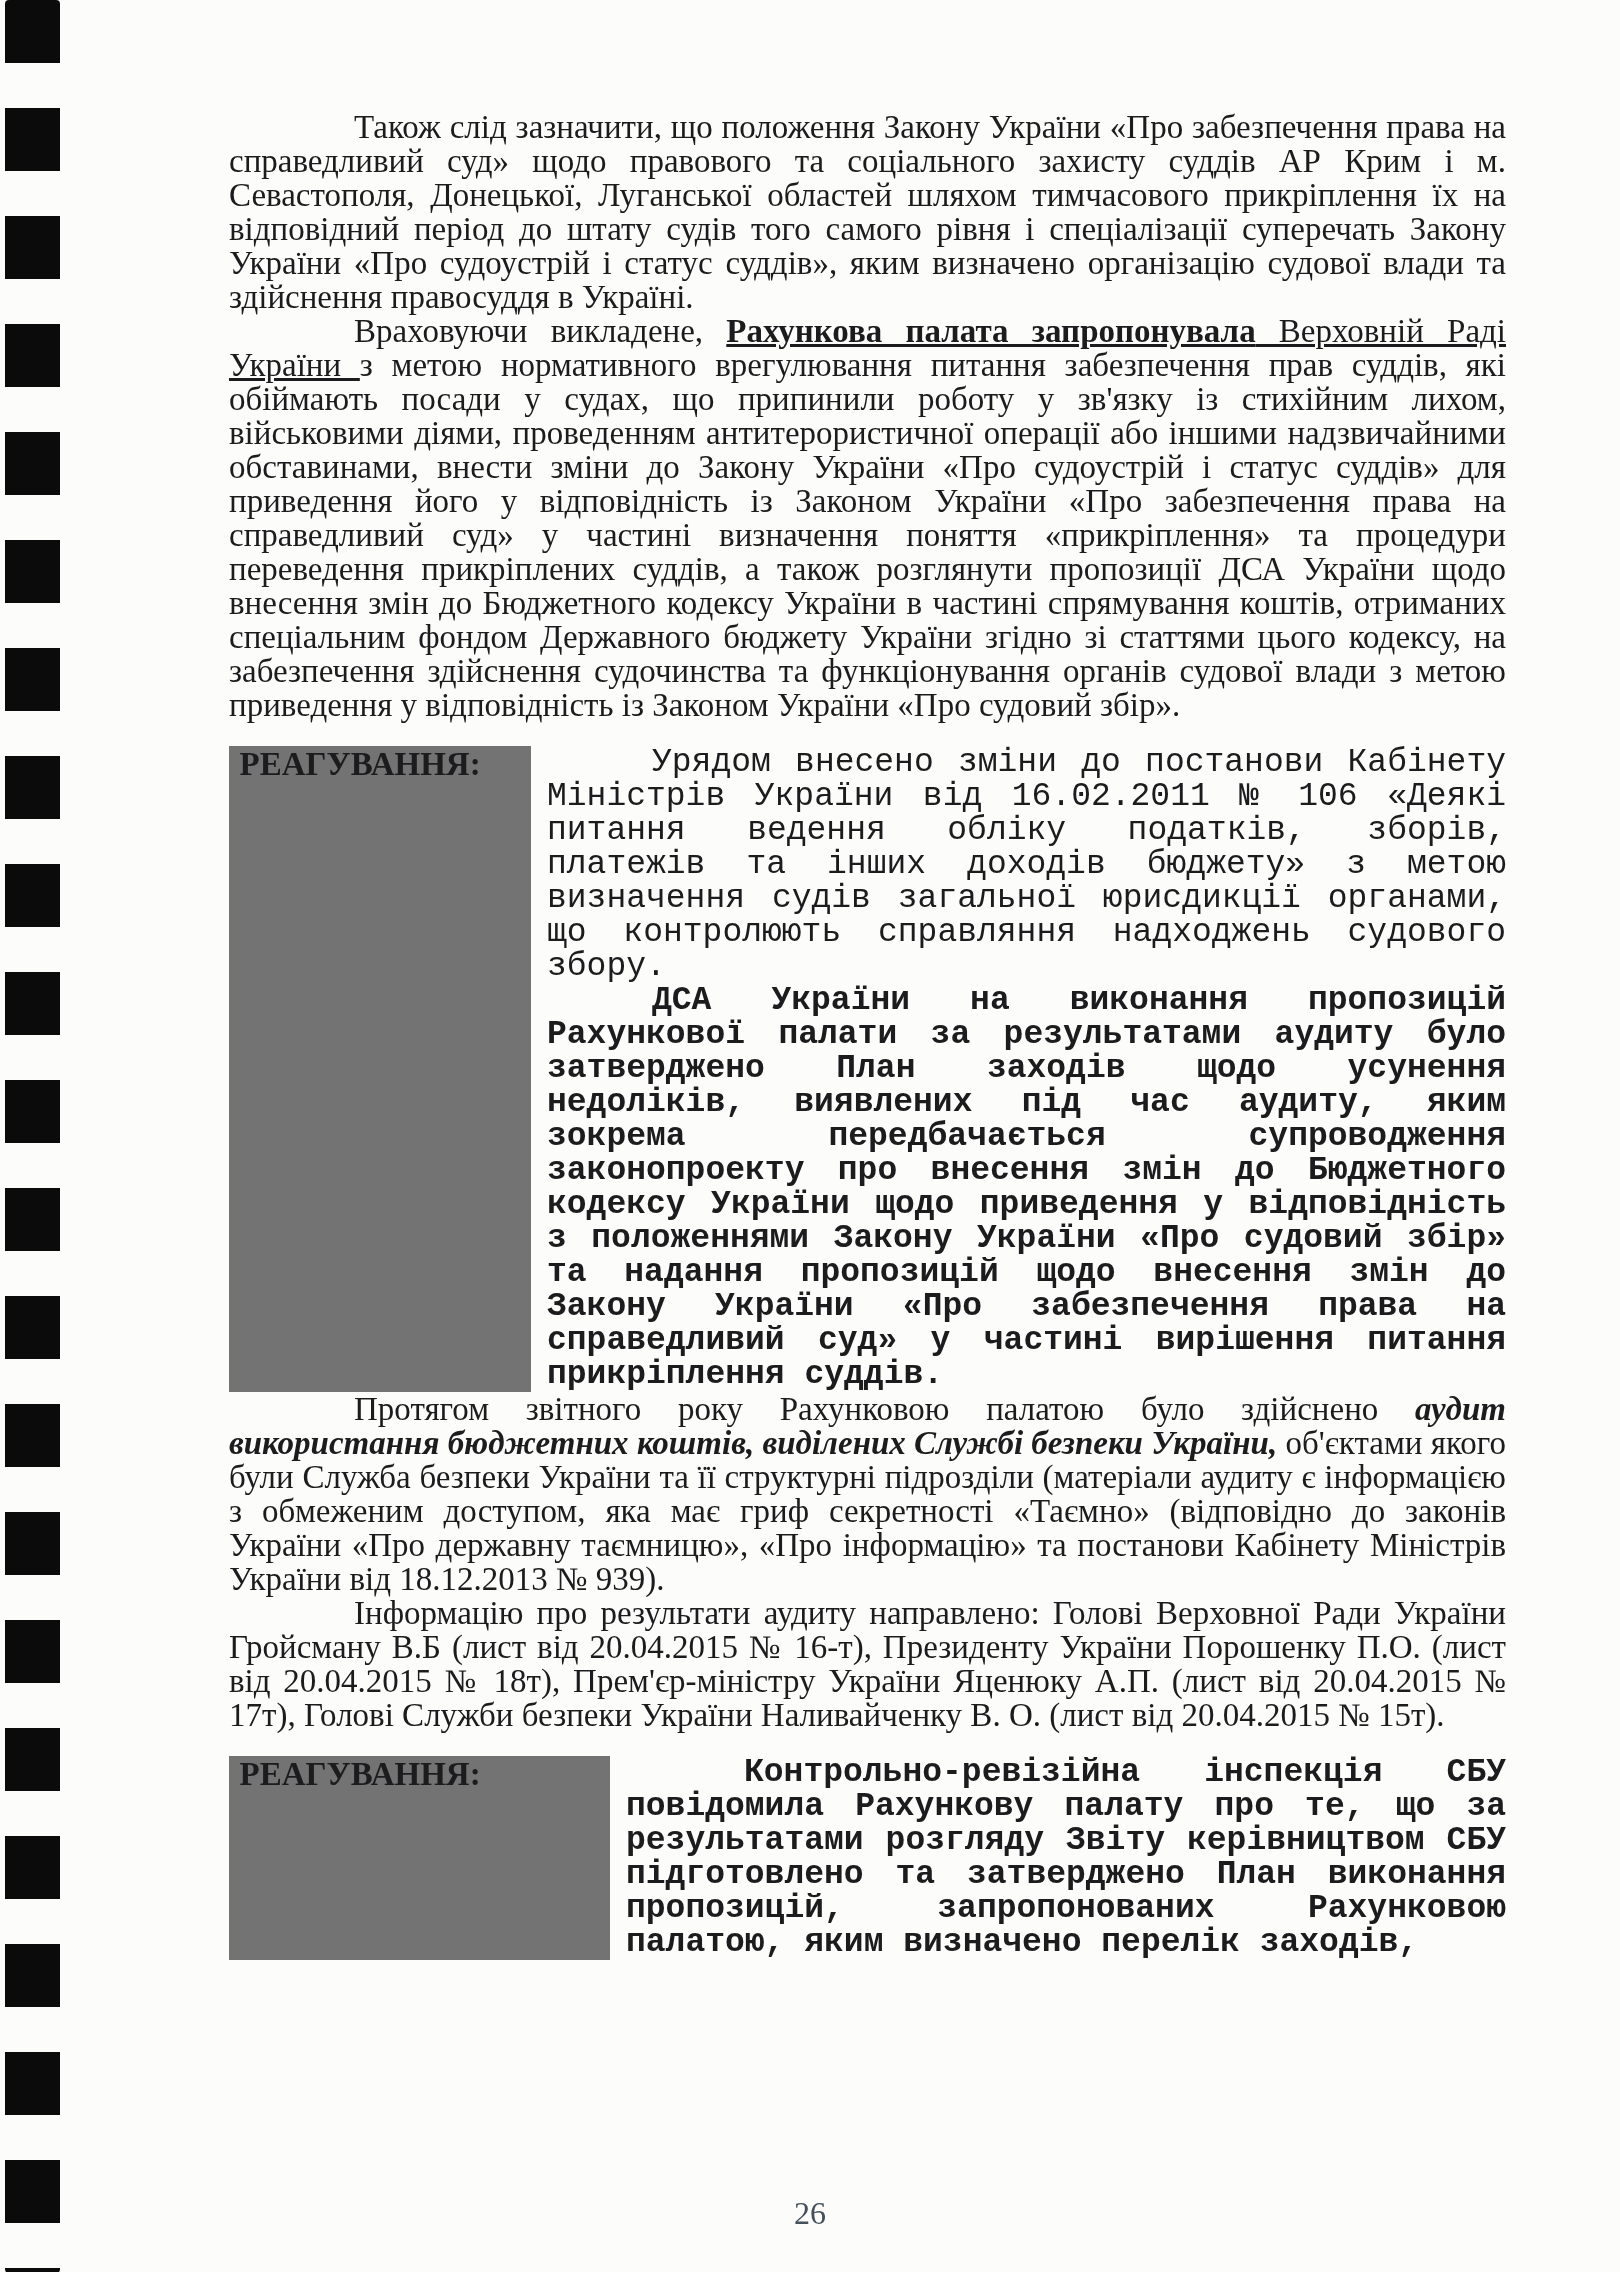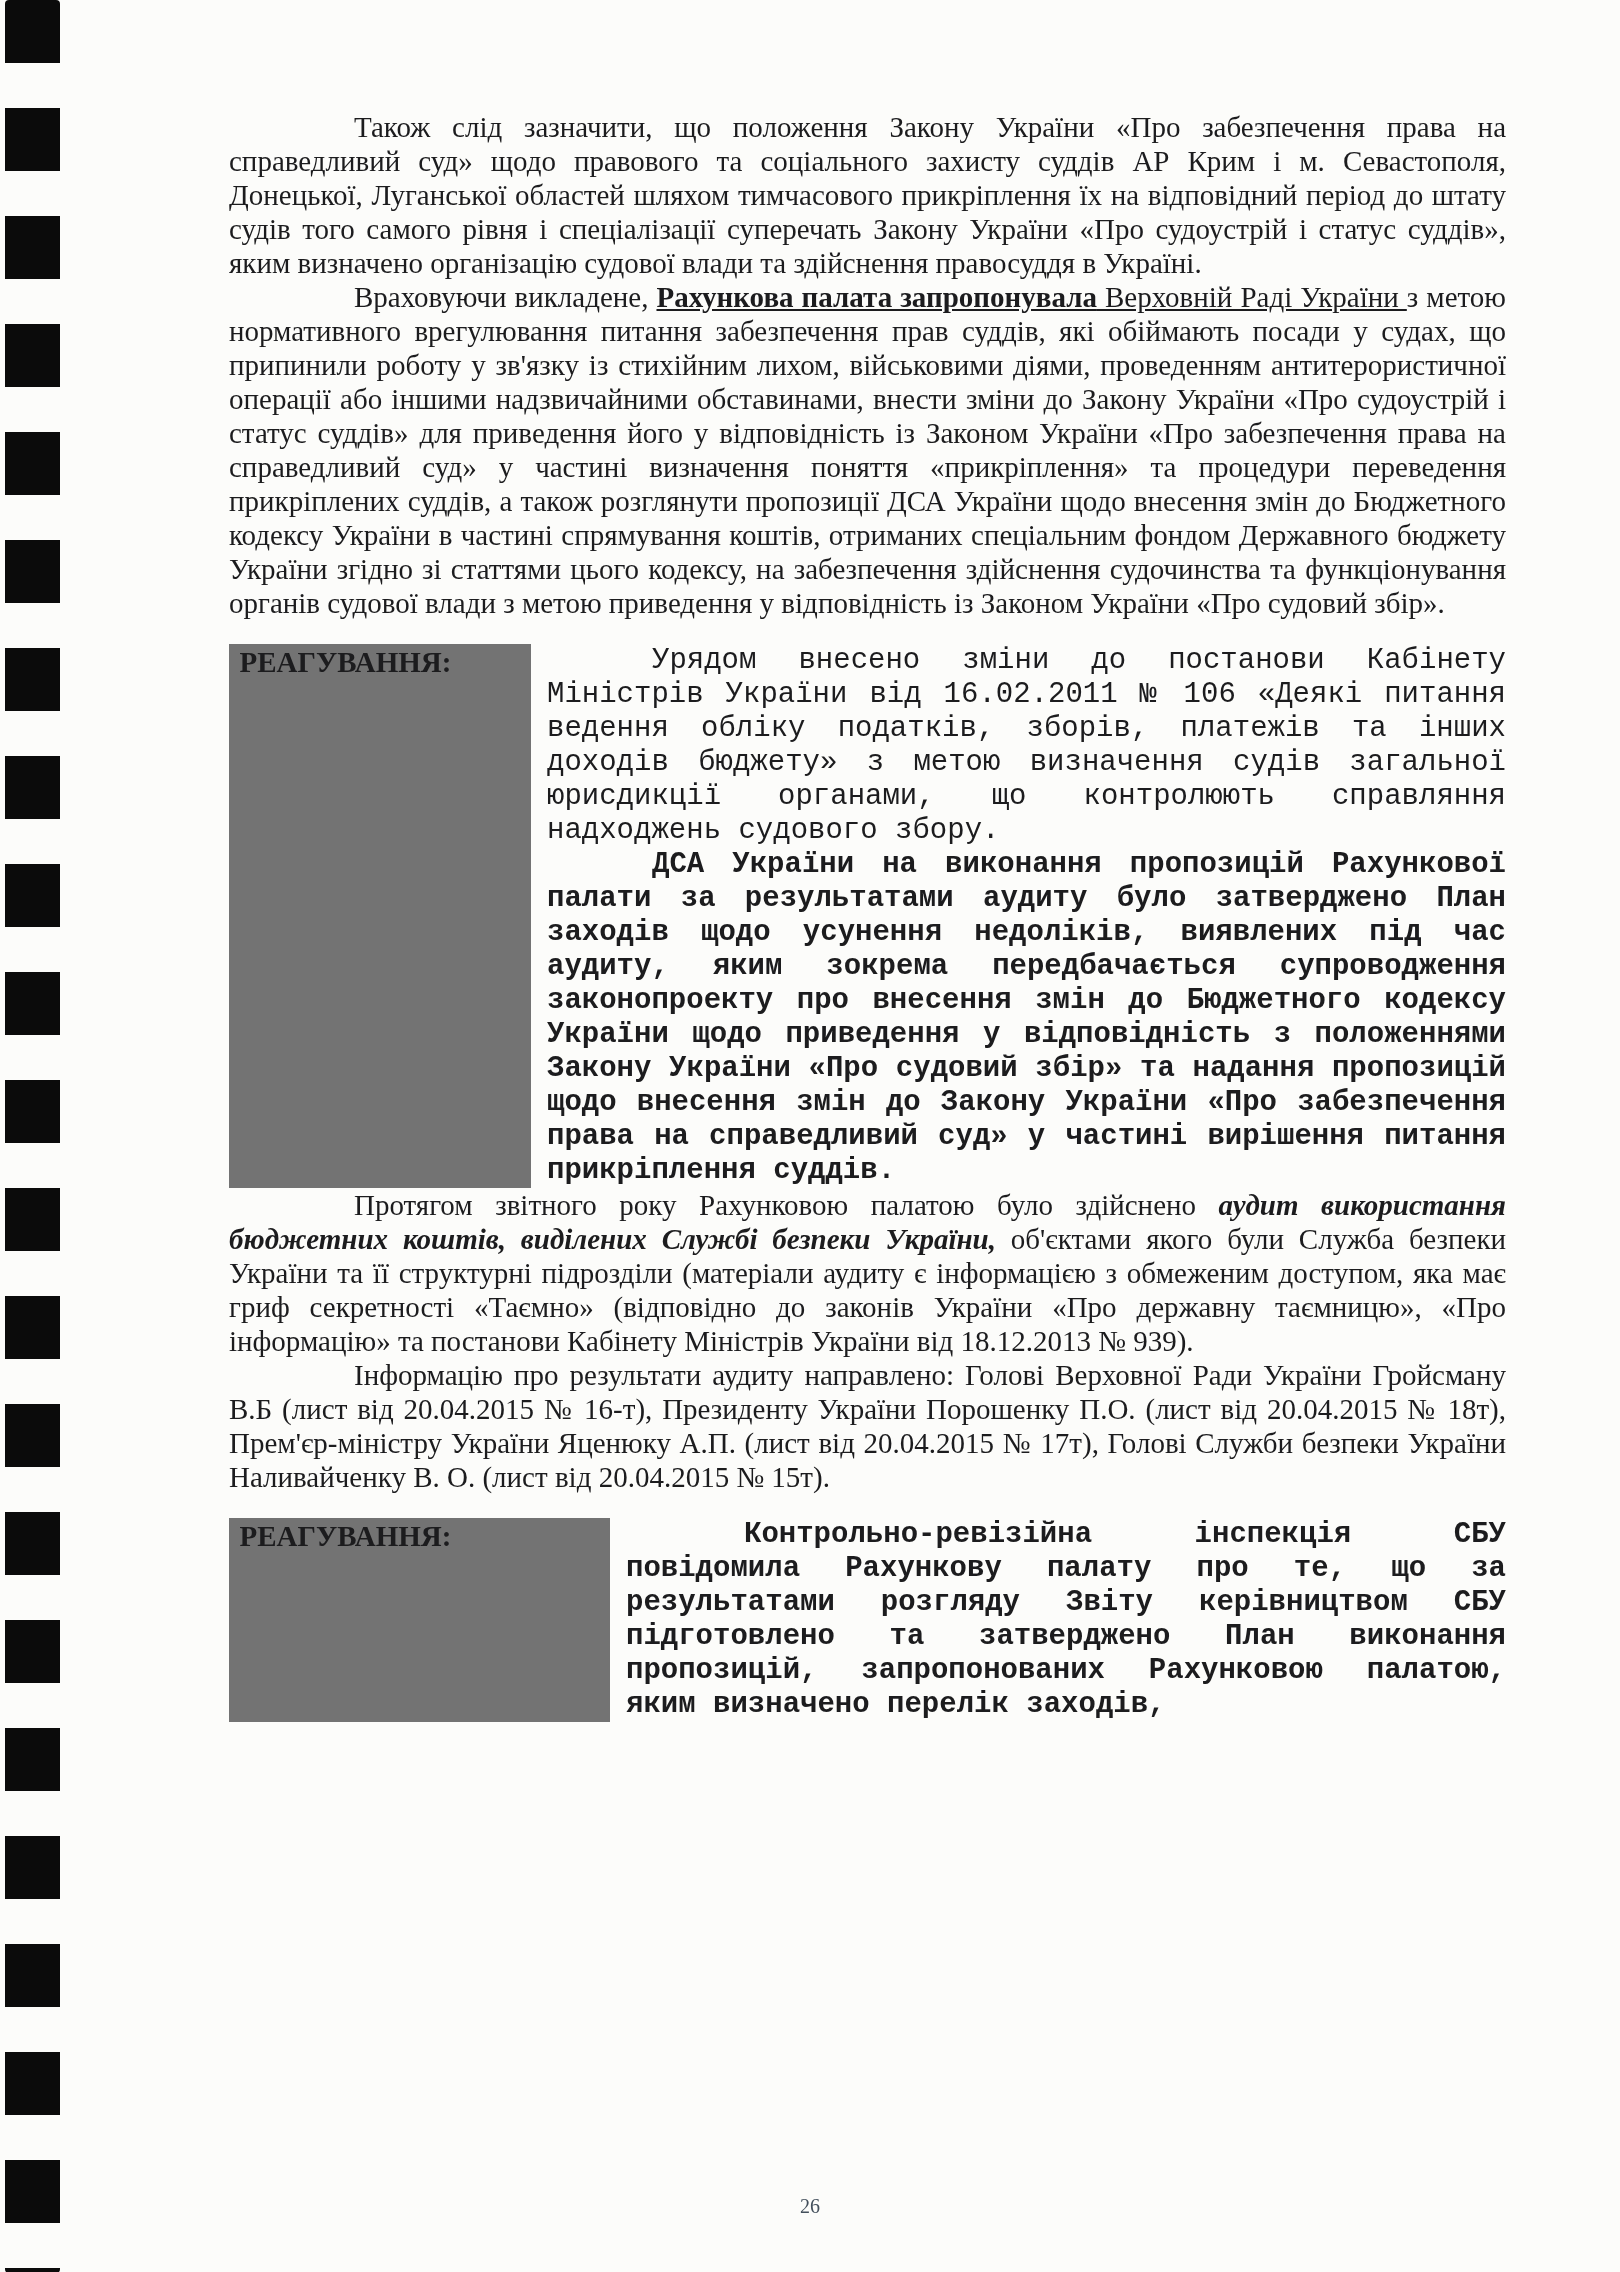--- a/index.html
+++ b/index.html
@@ -24,21 +24,21 @@
       to bottom,
       #0b0b0b 0px, #0b0b0b 63px,
       rgba(0,0,0,0) 63px, rgba(0,0,0,0) 108px
     );
     border-radius: 4px;
   }
   .content {
     position: absolute;
     left: 229px; top: 110px;
     width: 1277px;
-    font-size: 29px;
+    font-size: 33px;
     line-height: 34px;
     text-align: justify;
   }
   .content p { margin: 0; text-indent: 125px; }
   .b { font-weight: bold; }
   .i { font-style: italic; }
   .u { text-decoration: underline; }
 
   .reaction { display: flex; align-items: stretch; margin-top: 24px; }
   .reaction .rl {
@@ -58,21 +58,21 @@
   .reaction .rt p { text-indent: 105px; }
   .reaction.r2 .rt p { text-indent: 118px; }
 
   .heading { margin-top: 92px !important; margin-bottom: 5.3px !important; }
 
   .pagenum {
     position: absolute;
     left: 0; right: 0;
     top: 2195px;
     text-align: center;
-    font-size: 20px;
+    font-size: 32px;
     color: #44505c;
   }
 </style>
 </head>
 <body>
 
 <div class="page">
 
   <div class="binding"></div>
 

